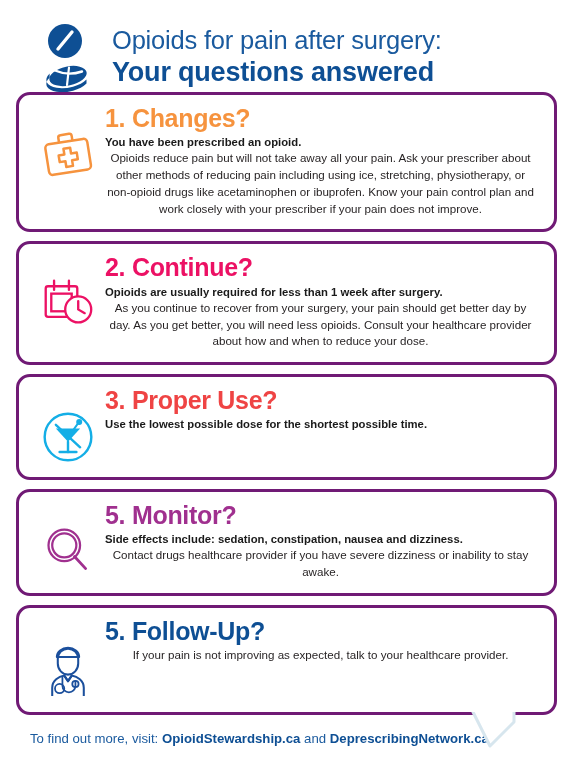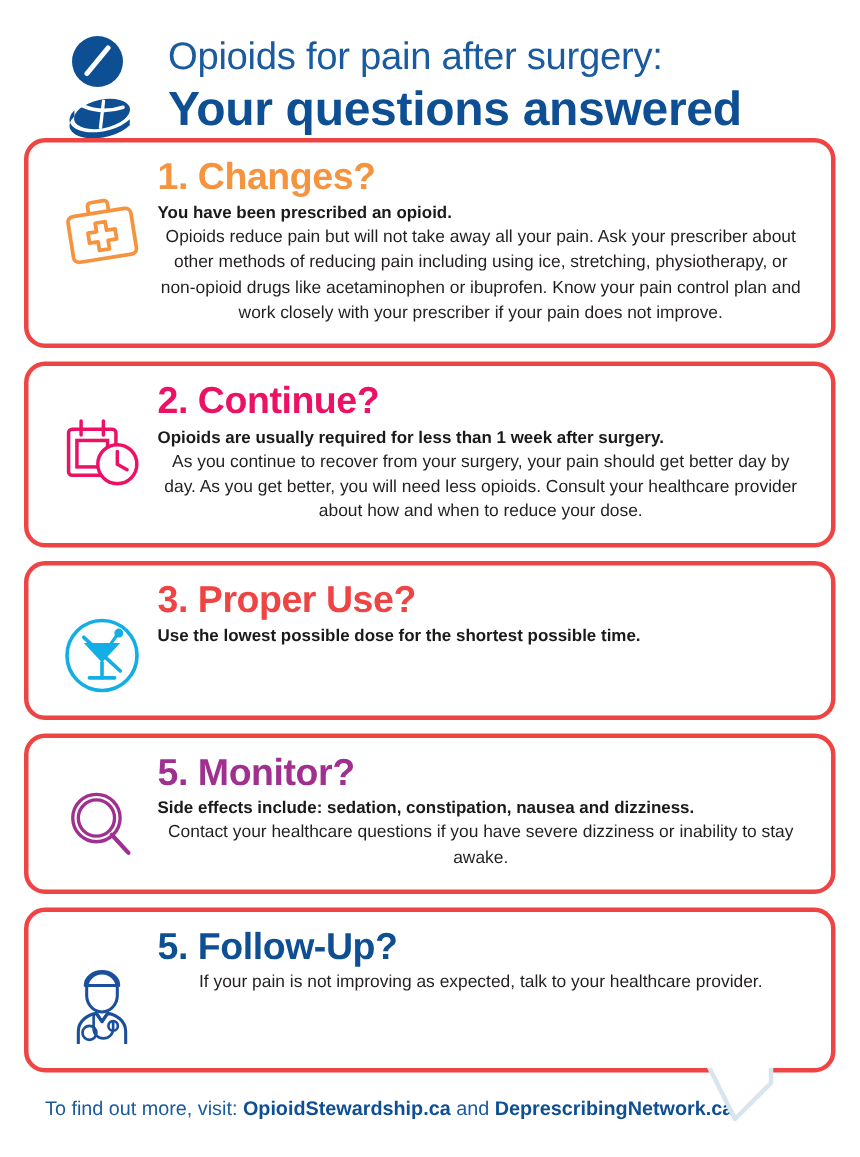--- a/index.html
+++ b/index.html
@@ -37,35 +37,35 @@
   }
   .title-line1 {
     color: #1A5A9E;
     font-size: 25.5px;
     font-weight: 400;
     letter-spacing: -0.2px;
     white-space: nowrap;
   }
   .title-line2 {
     color: #0E4F94;
-    font-size: 32px;
+    font-size: 27px;
     font-weight: bold;
     letter-spacing: -0.2px;
     margin-top: 5px;
     white-space: nowrap;
   }
 
   
   .cards {
     padding: 0 16px;
     box-sizing: border-box;
   }
   .card {
     position: relative;
-    border: 3px solid #ef4444;
+    border: 3px solid #701a75;
     border-radius: 14px;
     background: #ffffff;
     display: flex;
     align-items: flex-start;
     padding: 10px 14px 12px 12px;
     box-sizing: border-box;
     margin-bottom: 9px;
   }
   .card-icon {
     flex: 0 0 74px;
@@ -204,21 +204,21 @@
         <g stroke="#A0308F" stroke-width="2.4" fill="none">
           <circle cx="24" cy="23" r="17"></circle>
           <circle cx="24" cy="23" r="13"></circle>
           <line x1="35" y1="35" x2="47" y2="48" stroke-width="3" stroke-linecap="round"></line>
         </g>
       </svg>
     </div>
     <div class="card-body">
       <div class="card-title" style="color:#A0308F">5. Monitor?</div>
       <div class="card-lead">Side effects include: sedation, constipation, nausea and dizziness.</div>
-      <div class="card-text">Contact your healthcare questions if you have severe dizziness or inability to stay awake.</div>
+      <div class="card-text">Contact drugs healthcare provider if you have severe dizziness or inability to stay awake.</div>
     </div>
   </div>
 
   <div class="card" style="margin-bottom:0">
     <div class="card-icon">
       <svg viewBox="0 0 56 64" width="52" height="60" aria-hidden="true">
         <g stroke="#1B4F9C" stroke-width="2.2" fill="none" stroke-linejoin="round">
           <path d="M17 20 a11 11 0 0 1 22 0 v5 a11 12 0 0 1 -22 0 z"></path>
           <path d="M16 18 a12 10 0 0 1 24 0 z"></path>
           <path d="M11 60 v-9 c0 -8 7 -12 13 -13 l4 6 l4 -6 c6 1 13 5 13 13 v9"></path>

